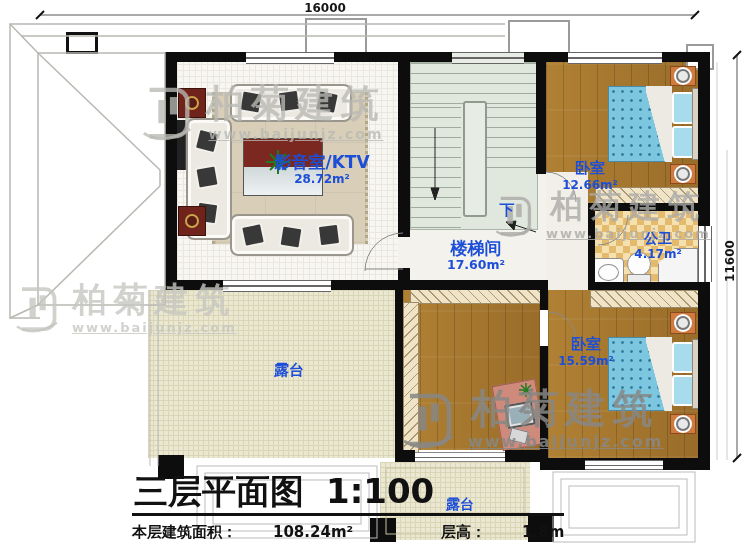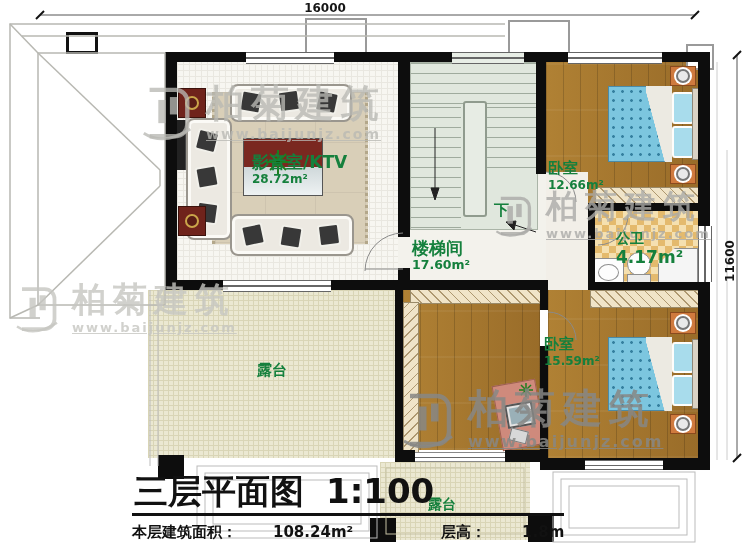--- a/index.html
+++ b/index.html
@@ -6,24 +6,24 @@
   .plan{position:relative;width:750px;height:553px;background:#ffffff;overflow:hidden;
         font-family:"DejaVu Sans","Liberation Sans",sans-serif;}
   .floor{position:absolute;z-index:1;}
   .furn{position:absolute;z-index:2;}
   .wall{position:absolute;background:#0d0d0d;z-index:3;}
   .win{position:absolute;z-index:4;background:#fff;border-top:1.5px solid #666;border-bottom:1.5px solid #666;
        background-image:linear-gradient(180deg,transparent 44%,#666 44%,#666 58%,transparent 58%);}
   .win-v{position:absolute;z-index:4;background:#fff;border-left:1.5px solid #666;border-right:1.5px solid #666;
        background-image:linear-gradient(90deg,transparent 44%,#666 44%,#666 58%,transparent 58%);}
   .overlay{position:absolute;left:0;top:0;z-index:5;pointer-events:none;}
-  .lbl{position:absolute;z-index:6;color:#15803d;font-weight:700;line-height:1.18;}
+  .lbl{position:absolute;z-index:6;color:#1d4ed8;font-weight:700;text-align:center;line-height:1.18;}
   .lbl .area{display:block;}
   .wm{position:absolute;z-index:5;display:flex;align-items:center;gap:10px;pointer-events:none;white-space:nowrap;}
-  .wm-col{display:flex;flex-direction:column;}
+  .wm-col{display:flex;flex-direction:column;align-items:center;}
   .wm-brand{font-weight:700;letter-spacing:7px;line-height:1;}
   .wm-url{font-weight:700;letter-spacing:2px;margin-top:4px;text-decoration:underline;}
   
   .f-ktv{background-color:#f7f6f1;background-image:linear-gradient(#e9e7e0 1px,transparent 1px),linear-gradient(90deg,#e9e7e0 1px,transparent 1px);background-size:6px 6px;}
   .f-stair{background:#f3f2ec;}
   .f-wood{background-color:#a9772f;background-image:
       repeating-linear-gradient(90deg,rgba(0,0,0,0.16) 0 1px,transparent 1px 17px),
       repeating-linear-gradient(0deg,rgba(255,255,255,0.05) 0 2px,transparent 2px 46px),
       linear-gradient(90deg,#b08134,#996c29);}
   .f-corridor{background:#f2efe8;}
@@ -263,21 +263,21 @@
   <div class="lbl" style="left:412px;top:238px;width:128px;font-size:17px">
     <span>楼梯间</span>
     <span class="area" style="font-size:12.5px">17.60m²</span>
   </div>
   <div class="lbl" style="left:548px;top:160px;width:84px;font-size:15px">
     <span>卧室</span>
     <span class="area" style="font-size:12px">12.66m²</span>
   </div>
   <div class="lbl" style="left:616px;top:230px;width:84px;font-size:14px">
     <span>公卫</span>
-    <span class="area" style="font-size:17px">4.17m²</span>
+    <span class="area" style="font-size:12px">4.17m²</span>
   </div>
   <div class="lbl" style="left:544px;top:336px;width:84px;font-size:15px">
     <span>卧室</span>
     <span class="area" style="font-size:12px">15.59m²</span>
   </div>
   <div class="lbl" style="left:257px;top:362px;width:64px;font-size:15px">
     <span>露台</span>
   </div>
   <div class="lbl" style="left:428px;top:496px;width:64px;font-size:14px">
     <span>露台</span>

